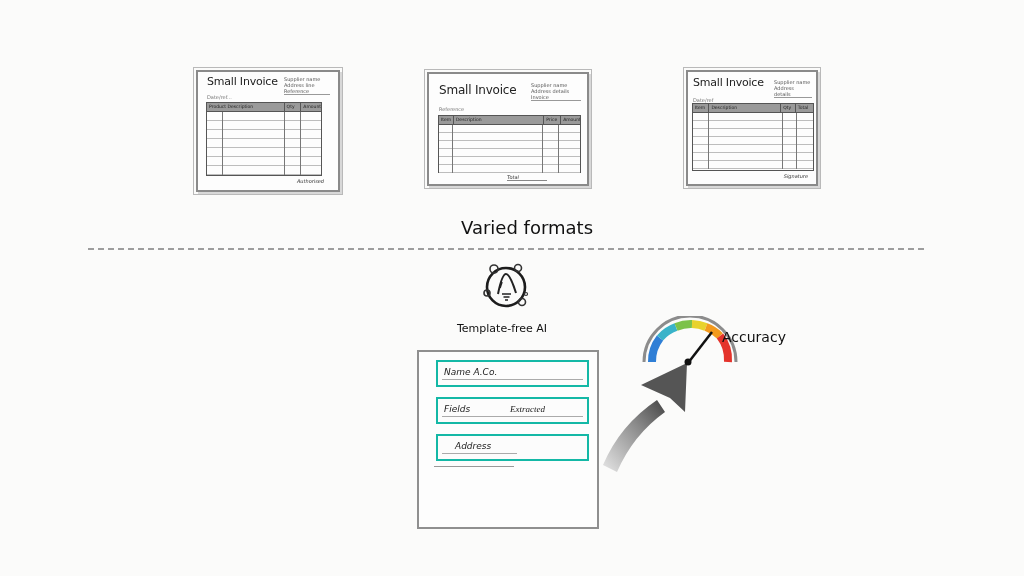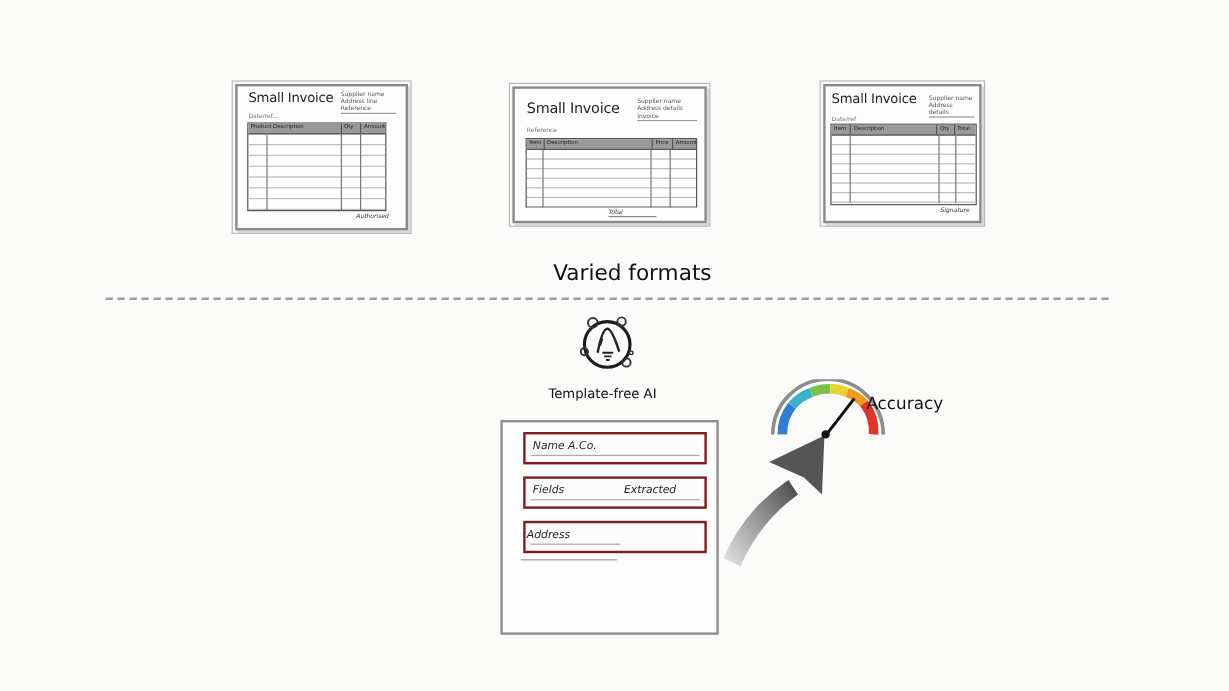--- a/index.html
+++ b/index.html
@@ -19,21 +19,21 @@
   .inv-body{position:relative;}
   .inv-row{height:8px;border-bottom:1px solid #bdbdbd;}
   .inv-col{position:absolute;top:0;bottom:0;border-left:1px solid #777;}
   .inv-sign{position:absolute;font-size:5px;font-style:italic;color:#333;}
   
   .label{position:absolute;font-family:"DejaVu Sans",sans-serif;color:#111;}
   
   .divider{position:absolute;left:88px;top:248px;width:836px;height:0;border-top:2px dashed #9d9d9d;}
   
   .form-card{position:absolute;left:417px;top:350px;width:178px;height:175px;background:#fdfdfd;border:2px solid #8f8f8f;}
-  .field{position:absolute;left:17px;width:149px;height:23px;border:2px solid #7f1d1d;background:#fcfcfc;}
+  .field{position:absolute;left:17px;width:149px;height:23px;border:2px solid #14b8a6;background:#fcfcfc;}
   .field span{position:absolute;font-size:9px;font-style:italic;color:#222;top:5px;}
   .field .ul{position:absolute;height:0;border-top:1px solid #aaa;}
 </style>
 </head>
 <body>
 
 <div class="invoice" style="left:196px;top:70px;width:140px;height:118px;">
   <div class="outer-line"></div>
   <div class="inv-title" style="left:9px;top:3px;">Small Invoice</div>
   <div class="inv-meta" style="left:86px;top:4px;width:46px;">
@@ -146,25 +146,25 @@
 
 <div class="label" style="left:457px;top:322px;font-size:11px;">Template-free AI</div>
 
 <div class="form-card">
   <div class="field" style="top:8px;">
     <span style="left:6px;">Name A.Co.</span>
     <div class="ul" style="left:4px;right:4px;top:17px;"></div>
   </div>
   <div class="field" style="top:45px;">
     <span style="left:6px;">Fields</span>
-    <span style="left:82px;">Extracted</span>
+    <span style="left:72px;font-family:Liberation Serif, serif;">Extracted</span>
     <div class="ul" style="left:4px;right:4px;top:17px;"></div>
   </div>
   <div class="field" style="top:82px;">
-    <span style="left:1px;font-style:italic;">Address</span>
+    <span style="left:17px;font-style:italic;">Address</span>
     <div class="ul" style="left:4px;right:70px;top:17px;"></div>
   </div>
   <div class="abs" style="left:15px;top:114px;width:80px;border-top:1px solid #999;"></div>
 </div>
 
 <div class="abs" style="left:595px;top:330px;width:110px;height:150px;">
   <svg width="110" height="150" viewBox="0 0 110 150">
     <defs>
       <linearGradient id="arrowGrad" x1="0" y1="1" x2="1" y2="0">
         <stop offset="0" stop-color="#e6e6e6"></stop>

